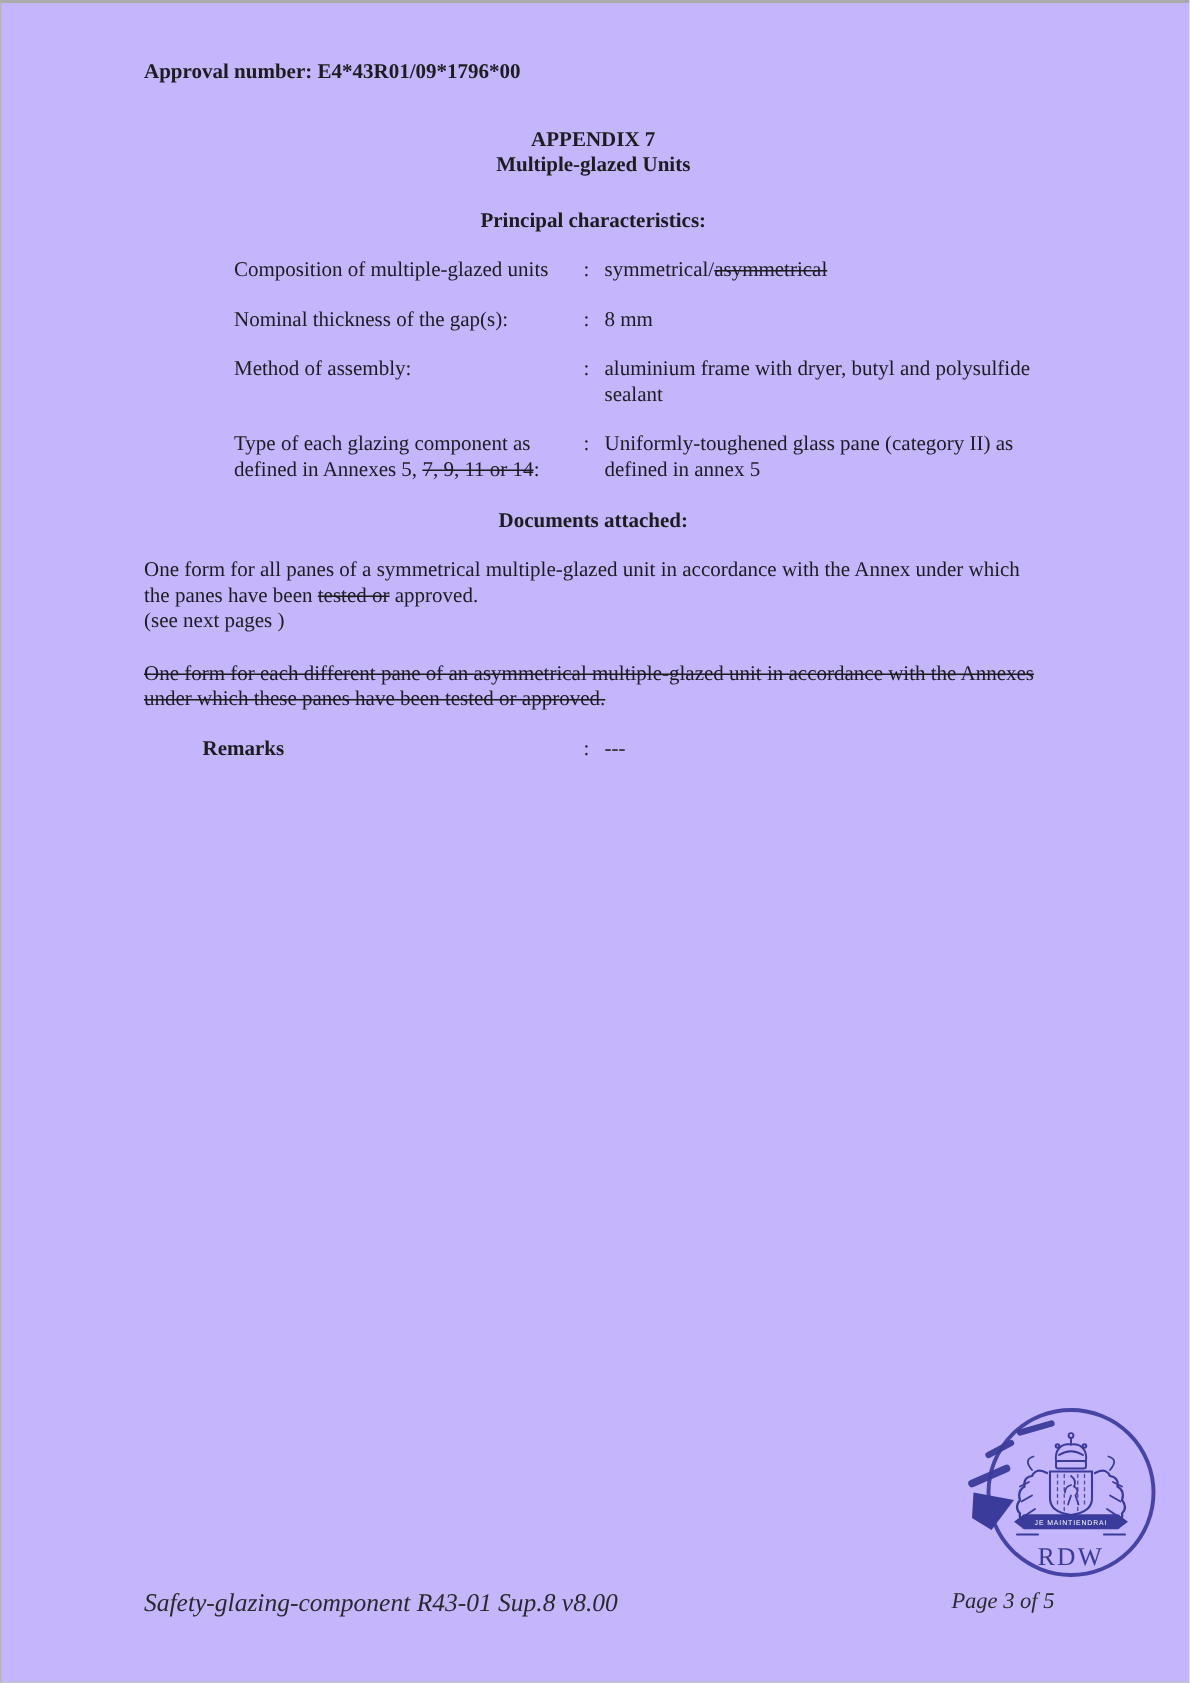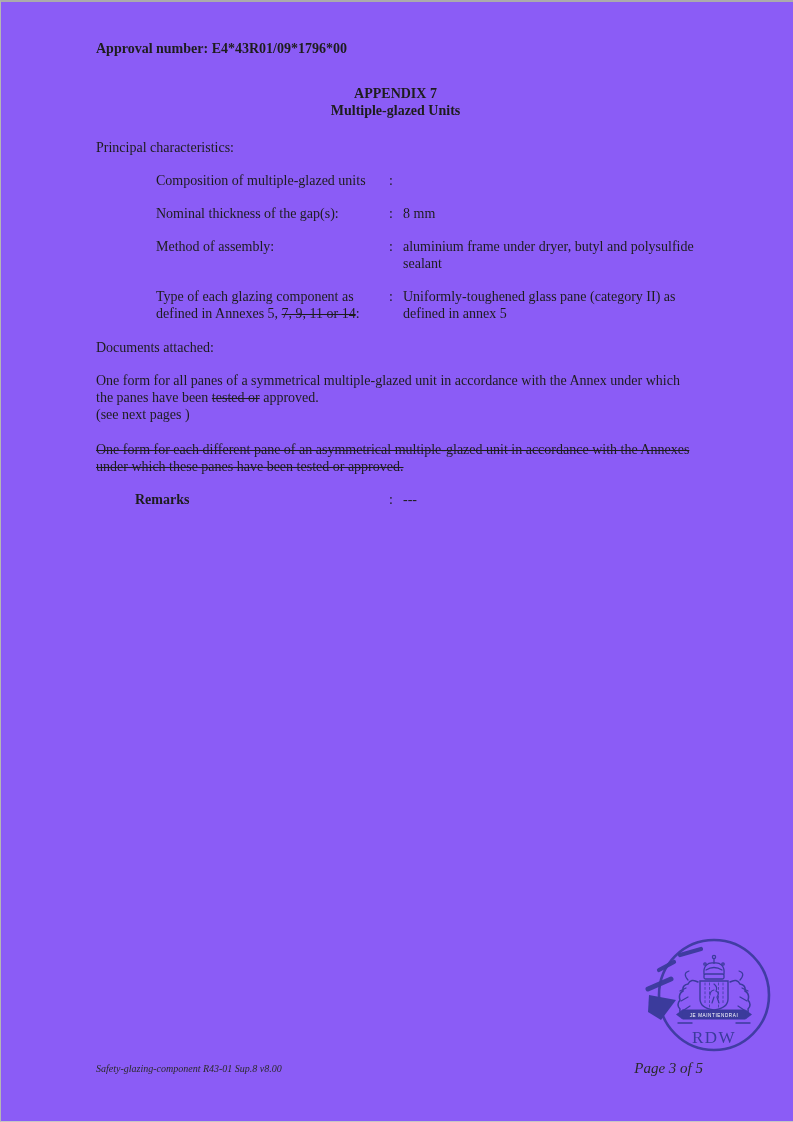--- a/index.html
+++ b/index.html
@@ -1,57 +1,57 @@
 <!DOCTYPE html>
 <html><head>
 <meta charset="utf-8">
 <style>
   html, body { margin: 0; padding: 0; background: #ffffff; }
   .page {
     position: relative;
     width: 793px;
     height: 1122px;
-    background: #8b5cf6;
+    background: #c4b5fd;
     box-sizing: border-box;
     border-top: 2px solid #ababab;
     border-left: 1px solid #b5b5b5;
     border-bottom: 1px solid #c6c6c6;
     overflow: hidden;
     font-family: "Liberation Serif", "DejaVu Serif", serif;
     font-size: 14px;
     line-height: 17px;
     color: #1d1d1d;
   }
   .content { position: absolute; left: 95px; right: 98px; top: 38px; }
   .center-h { text-align: center; font-weight: bold; }
   .strike { text-decoration: line-through; text-decoration-thickness: 1px; }
   .approval-line { font-weight: bold; }
   .title { margin-top: 28px; }
   .subtitle { margin-top: 0; }
   .intro-line { margin-top: 21px; text-align: center; }
-  .section-heading { margin-top: 20px; font-weight: normal; }
+  .section-heading { margin-top: 20px; font-weight: bold; text-align: center; }
   .char-row {
     display: grid;
     grid-template-columns: 233px 14px 1fr;
     margin-left: 60px;
     margin-top: 16px;
   }
   .remarks-row {
     display: grid;
     grid-template-columns: 293px 14px 1fr;
     margin-top: 16px;
   }
   .remarks-row .label { font-weight: bold; margin-left: 39px; }
   .para { margin-top: 16px; }
   .para-tight { margin-top: 0; }
   .para-gap { margin-top: 18px; }
   .stamp-wrap { position: absolute; left: 635px; top: 928px; width: 160px; height: 130px; }
   .footer-left {
     position: absolute; left: 95px; top: 1058px;
-    font-style: italic; font-size: 10px; color: #2a2a2a;
+    font-style: italic; font-size: 17px; color: #2a2a2a;
   }
   .footer-right {
     position: absolute; right: 90px; top: 1058px;
     font-style: italic; font-size: 15px; color: #2a2a2a;
   }
 </style>
 </head>
 <body>
 
 <div class="page">
@@ -65,32 +65,33 @@
 
     <div class="center-h title">APPENDIX 7</div>
     <div class="center-h subtitle">Multiple-glazed Units</div>
 
 
     <div class="section-heading">Principal characteristics:</div>
 
     <div class="char-row">
       <div>Composition of multiple-glazed units</div>
       <div>:</div>
+      <div><span>symmetrical/</span><span class="strike">asymmetrical</span></div>
     </div>
 
     <div class="char-row">
       <div>Nominal thickness of the gap(s):</div>
       <div>:</div>
       <div>8 mm</div>
     </div>
 
     <div class="char-row">
       <div>Method of assembly:</div>
       <div>:</div>
-      <div>aluminium frame under dryer, butyl and polysulfide sealant</div>
+      <div>aluminium frame with dryer, butyl and polysulfide sealant</div>
     </div>
 
     <div class="char-row">
       <div><span>Type of each glazing component as defined in Annexes 5, </span><span class="strike">7, 9, 11 or 14</span><span>:</span></div>
       <div>:</div>
       <div>Uniformly-toughened glass pane (category II) as defined in annex 5</div>
     </div>
 
     <div class="section-heading" style="margin-top:17px">Documents attached:</div>
 

